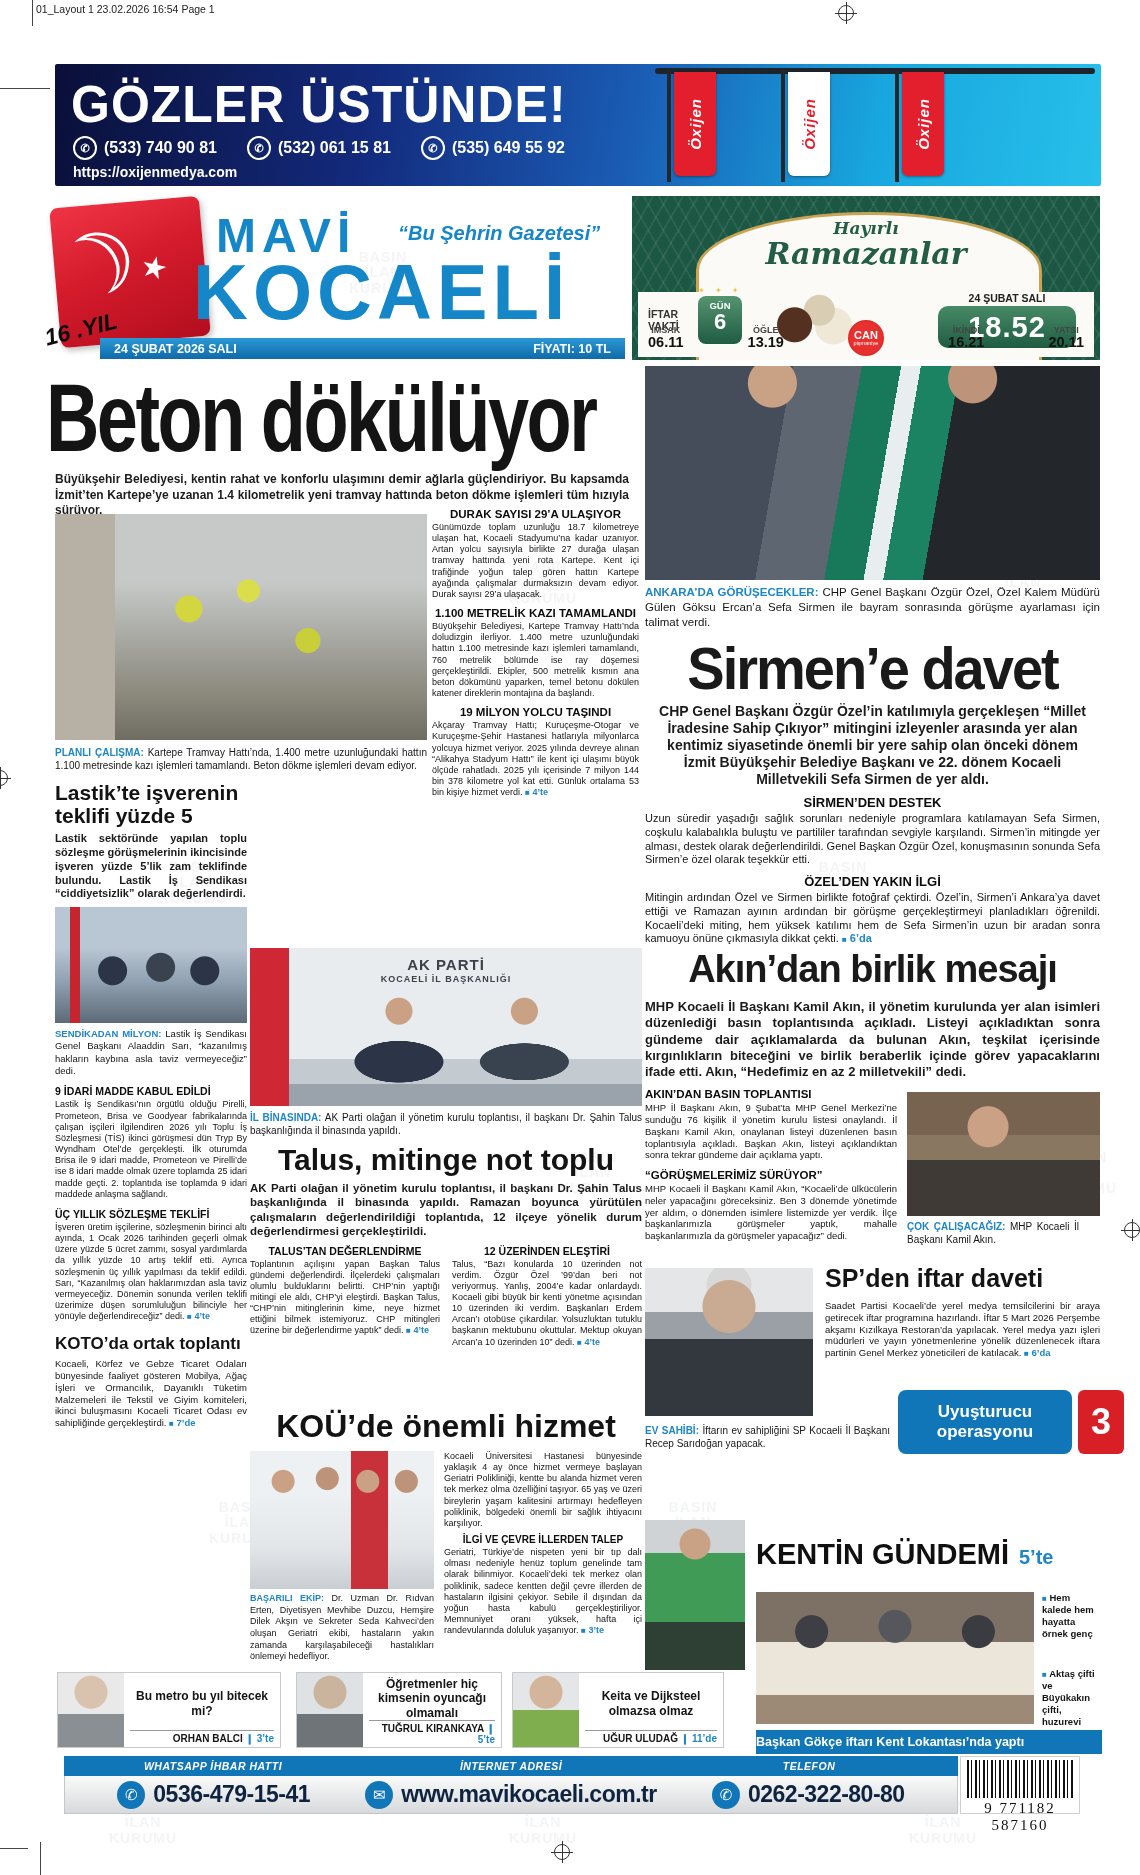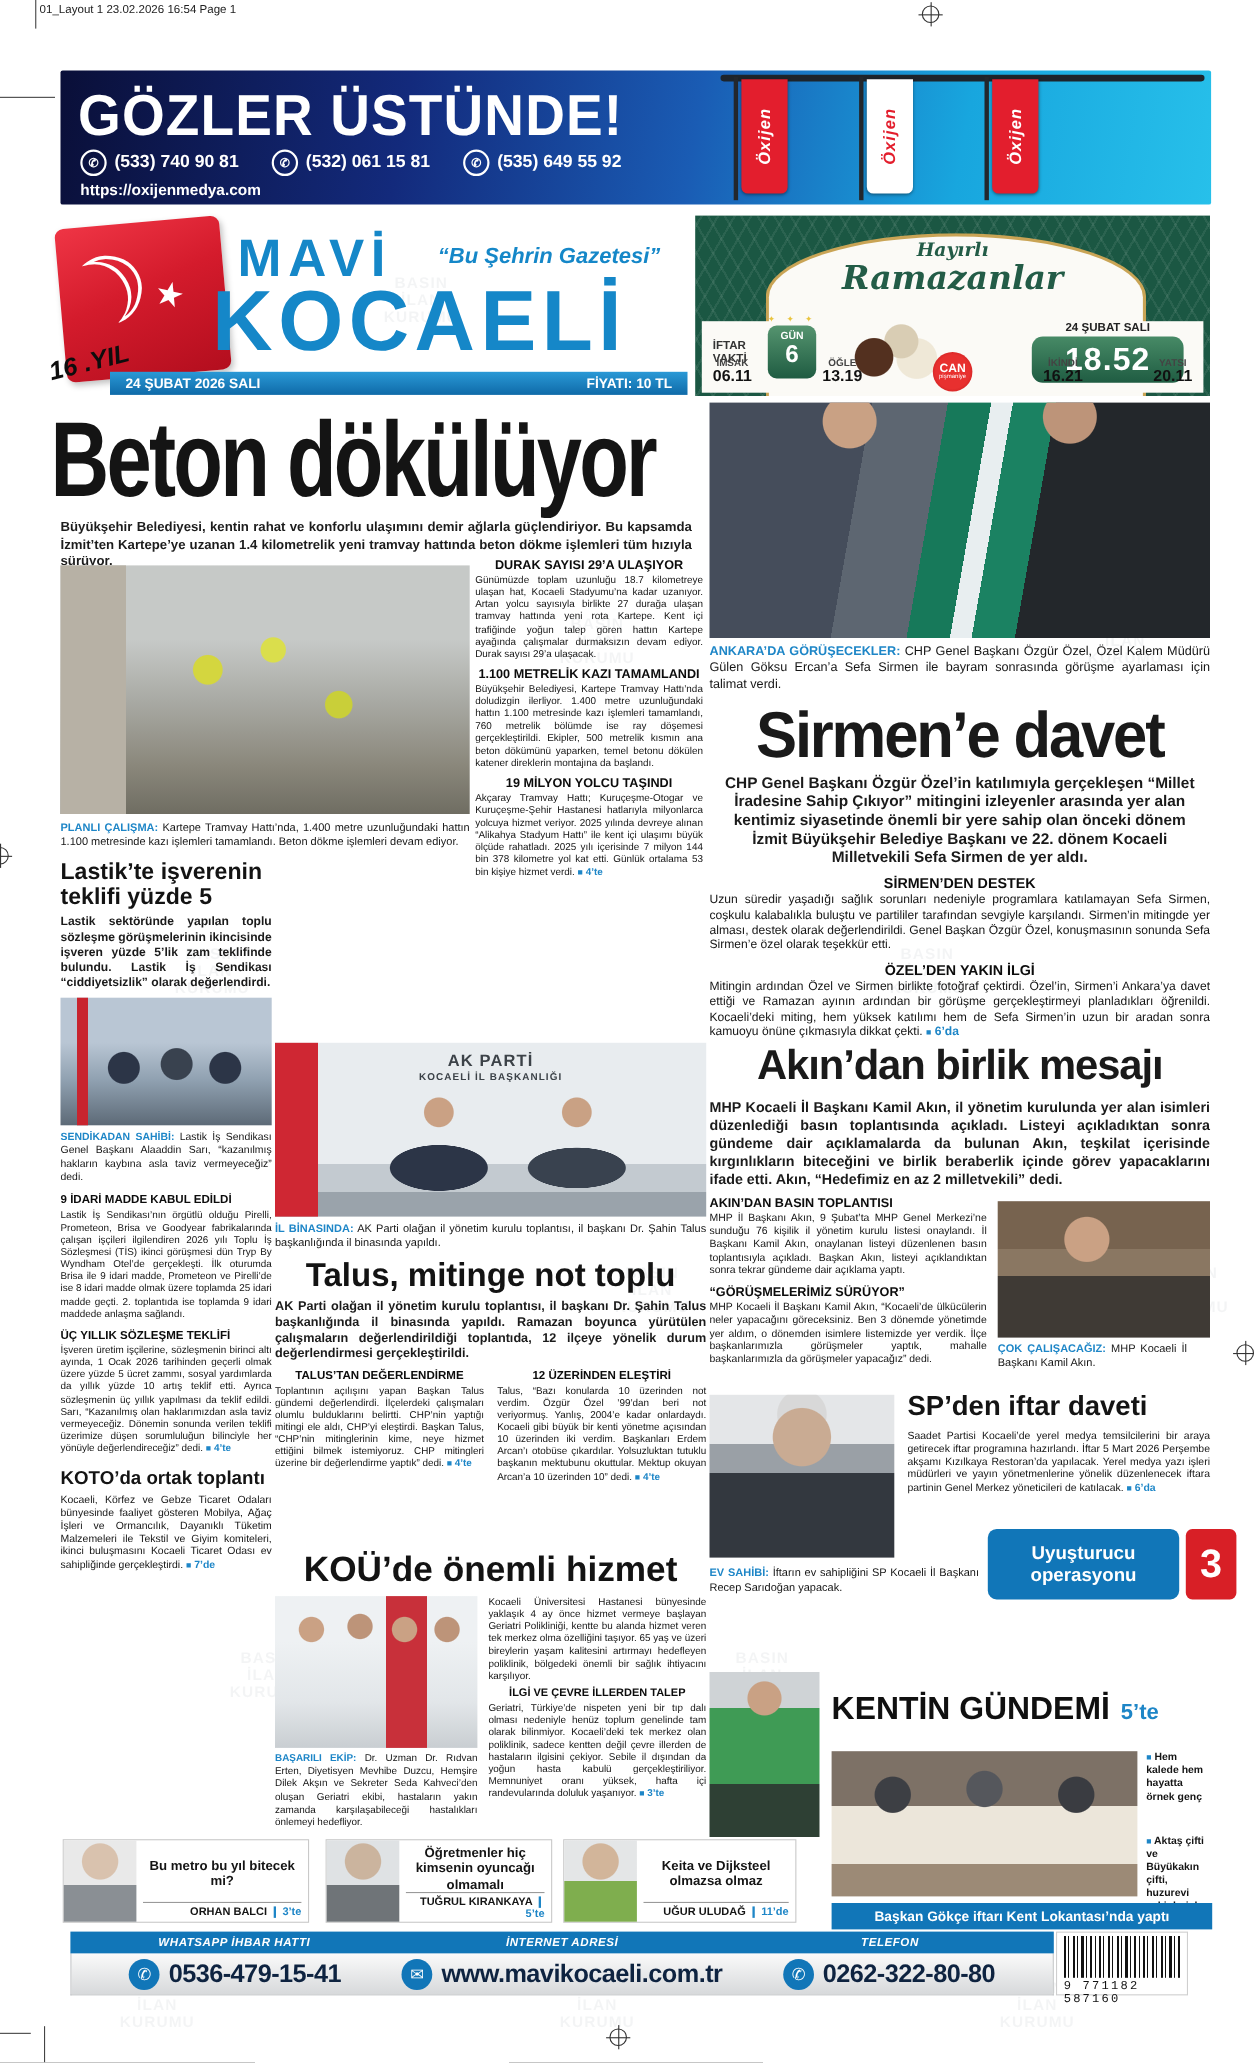--- a/index.html
+++ b/index.html
@@ -131,21 +131,21 @@
       radial-gradient(circle at 50% 16%,#c9a184 0 15px,transparent 16px),
       linear-gradient(180deg,#cfd3d6 0 22%,#3f9b55 22% 68%,#2e4034 68% 100%);}
   .ph-iftar{background:
       radial-gradient(circle at 20% 30%,#3d3f44 0 16px,transparent 17px),
       radial-gradient(circle at 50% 26%,#55575c 0 16px,transparent 17px),
       radial-gradient(circle at 80% 30%,#3a3c41 0 16px,transparent 17px),
       linear-gradient(180deg,#7d7166 0 38%,#ece6da 38% 78%,#9c8a76 78% 100%);}
   .kent-title{font-size:29px;font-weight:900;color:#101010;white-space:nowrap;}
   .kent-ref{font-size:20px;font-weight:900;color:#1e86c7;}
   .kbul{font-size:9.5px;font-weight:700;line-height:1.25;color:#141414;}
-  .kbar{background:#1176b8;color:#fff;font-size:12.5px;font-weight:800;text-align:center;line-height:24px;}
+  .kbar{background:#1176b8;color:#fff;font-size:12.5px;font-weight:800;text-align:left;line-height:24px;}
   
   .h-lastik{font-size:21px;font-weight:900;line-height:1.08;color:#131313;}
   .deck-s{font-size:11px;font-weight:700;text-align:justify;line-height:1.25;color:#1b1b1b;margin-top:5px;}
   .ph-union{background:
       linear-gradient(90deg,transparent 0 8%,#c8242e 8% 13%,transparent 13%),
       radial-gradient(circle at 30% 55%,#2c3547 0 14px,transparent 15px),
       radial-gradient(circle at 55% 52%,#39424f 0 14px,transparent 15px),
       radial-gradient(circle at 78% 55%,#2c3547 0 14px,transparent 15px),
       linear-gradient(180deg,#b9c6d4 0 35%,#8fa0b0 65%,#5d6a77 100%);}
   .h-koto{font-size:17px;font-weight:900;color:#131313;margin:12px 0 4px;}
@@ -192,21 +192,21 @@
       font-size:10.5px;font-weight:800;font-style:italic;letter-spacing:.5px;}
   .foot .vals{display:flex;height:38px;background:linear-gradient(180deg,#fafafa,#d7d9db);
       border:1px solid #c4c6c8;border-top:none;box-sizing:border-box;}
   .foot .vals .cell{flex:1;display:flex;align-items:center;justify-content:center;gap:8px;}
   .ficon{width:28px;height:28px;border-radius:50%;background:#1176b8;color:#fff;display:flex;
       align-items:center;justify-content:center;font-size:15px;flex:none;}
   .fval{font-size:23px;font-weight:900;color:#0e2340;letter-spacing:-.5px;white-space:nowrap;}
   .barcode{left:960px;top:1756px;width:120px;height:58px;background:#fff;border:1px solid #cfcfcf;
       box-sizing:border-box;padding:3px 6px 2px;}
   .bars{height:38px;background:repeating-linear-gradient(90deg,#111 0 2px,#fff 2px 4px,#111 4px 5px,#fff 5px 8px);}
-  .bdig{font-size:11px;text-align:left;letter-spacing:2px;color:#111;margin-top:2px;font-family:Liberation Mono, monospace;}
+  .bdig{font-size:15px;text-align:center;letter-spacing:2px;color:#111;margin-top:2px;font-family:Liberation Serif, serif;}
 </style>
 </head>
 <body>
 
 <div class="sheet">
 
   <div class="tline" style="left:32px;top:0;width:1px;height:26px;"></div>
   <div class="slug">01_Layout 1  23.02.2026  16:54  Page 1</div>
   <div class="reg" style="left:838px;top:5px;"></div>
   <div class="reg" style="left:-8px;top:770px;"></div>
@@ -421,21 +421,21 @@
     <span class="sq">■</span>
     <span>Aktaş çifti ve Büyükakın çifti, huzurevi sakinleriyle iftar yaptı</span>
   </p>
   <div class="kbar abs" style="left:756px;top:1730px;width:346px;height:24px;">Başkan Gökçe iftarı Kent Lokantası’nda yaptı</div>
 
   <div class="abs" style="left:55px;top:782px;width:192px;">
     <h2 class="h-lastik" style="margin:0;">Lastik’te işverenin teklifi yüzde 5</h2>
     <p class="deck-s" style="margin-bottom:6px;">Lastik sektöründe yapılan toplu sözleşme görüşmelerinin ikincisinde işveren yüzde 5’lik zam teklifinde bulundu. Lastik İş Sendikası “ciddiyetsizlik” olarak değerlendirdi.</p>
     <div class="ph ph-union" style="width:192px;height:116px;"></div>
     <p class="cap" style="font-size:9.5px;margin:5px 0 0;">
-      <span class="blead">SENDİKADAN SAHİBİ:</span>
+      <span class="blead">SENDİKADAN MİLYON:</span>
       <span>Lastik İş Sendikası Genel Başkanı Alaaddin Sarı, “kazanılmış hakların kaybına asla taviz vermeyeceğiz” dedi.</span>
     </p>
     <h4 class="subh-l" style="font-size:10.5px;">9 İDARİ MADDE KABUL EDİLDİ</h4>
     <p class="bodytxt" style="margin:0;">Lastik İş Sendikası’nın örgütlü olduğu Pirelli, Prometeon, Brisa ve Goodyear fabrikalarında çalışan işçileri ilgilendiren 2026 yılı Toplu İş Sözleşmesi (TİS) ikinci görüşmesi dün Tryp By Wyndham Otel’de gerçekleşti. İlk oturumda Brisa ile 9 idari madde, Prometeon ve Pirelli’de ise 8 idari madde olmak üzere toplamda 25 idari madde geçti. 2. toplantıda ise toplamda 9 idari maddede anlaşma sağlandı.</p>
     <h4 class="subh-l" style="font-size:10.5px;">ÜÇ YILLIK SÖZLEŞME TEKLİFİ</h4>
     <p class="bodytxt" style="margin:0;">
       <span>İşveren üretim işçilerine, sözleşmenin birinci altı ayında, 1 Ocak 2026 tarihinden geçerli olmak üzere yüzde 5 ücret zammı, sosyal yardımlarda da yıllık yüzde 10 artış teklif etti. Ayrıca sözleşmenin üç yıllık yapılması da teklif edildi. Sarı, “Kazanılmış olan haklarımızdan asla taviz vermeyeceğiz. Dönemin sonunda verilen teklifi üzerimize düşen sorumluluğun bilinciyle her yönüyle değerlendireceğiz” dedi.</span>
       <span class="sq">■</span>
       <span class="pref">4’te</span>
     </p>

